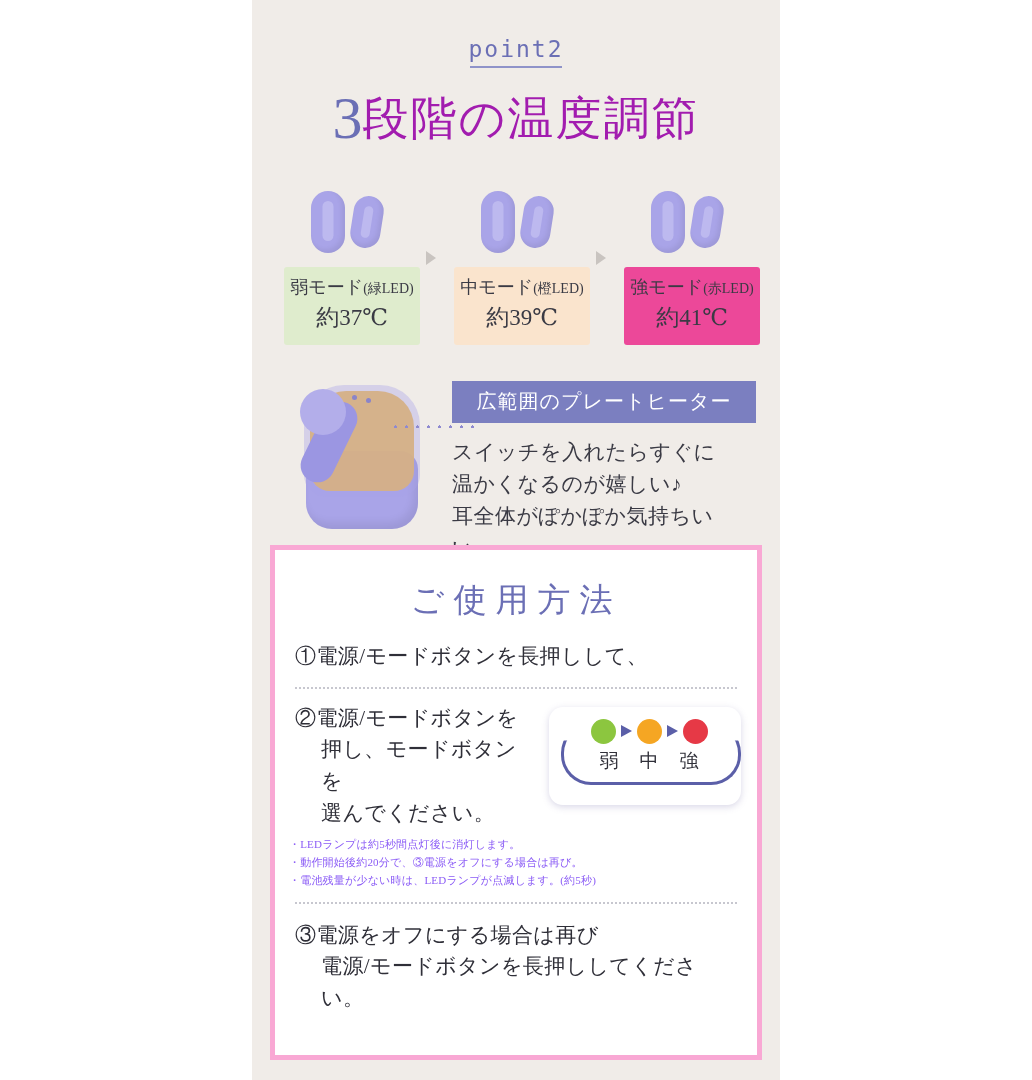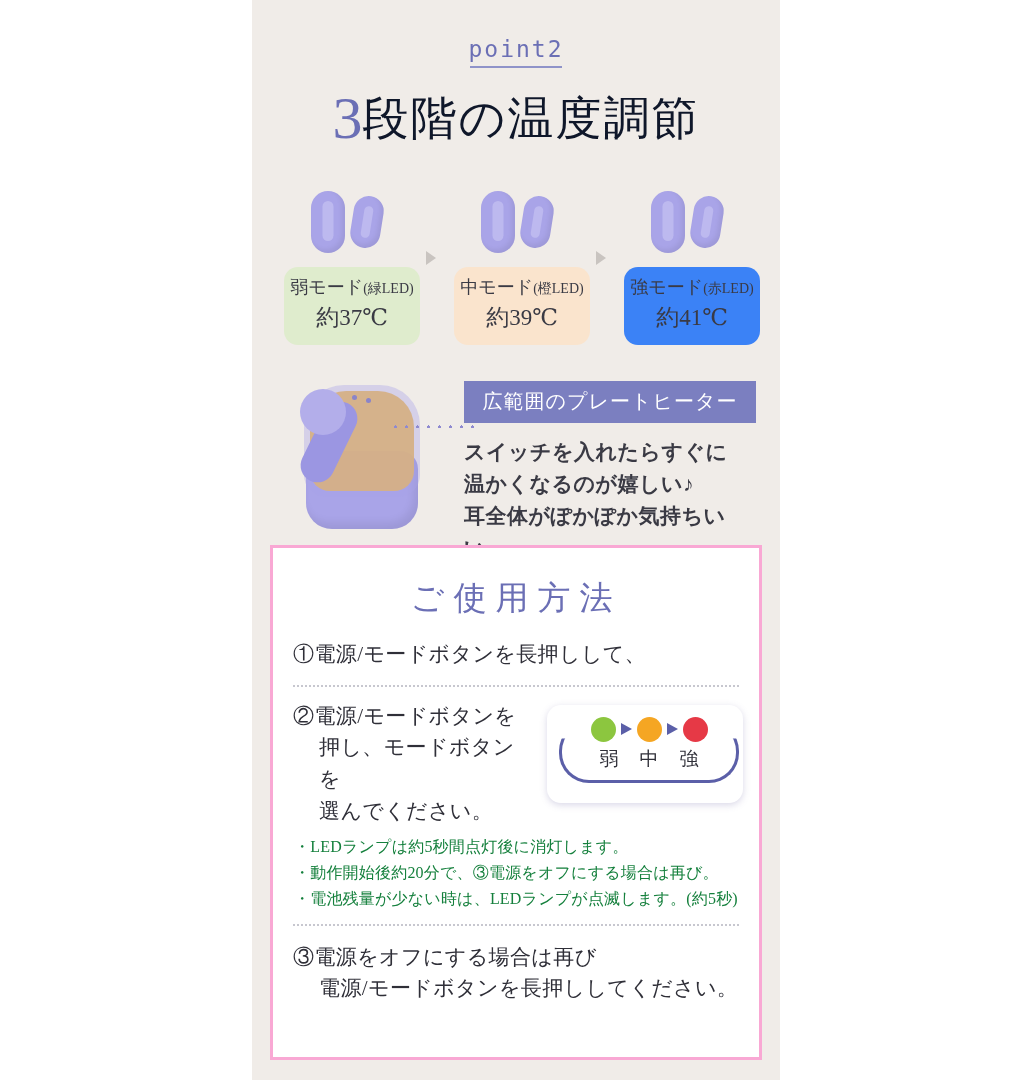--- a/index.html
+++ b/index.html
@@ -44,21 +44,21 @@
   }
   .headline .num {
     font-size: 60px;
     color: #6b6fb5;
     font-family: "Liberation Serif", serif;
     vertical-align: -4px;
     letter-spacing: 0;
   }
   .headline .txt {
     font-size: 46px;
-    color: #0f172a;
+    color: #a21caf;
     letter-spacing: 2px;
   }
 
   
   .modes {
     display: flex;
     justify-content: center;
     align-items: flex-end;
     gap: 0px;
     margin-top: 30px;
@@ -86,38 +86,38 @@
     transform: translateX(-50%);
     width: 11px; height: 40px;
     border-radius: 6px;
     background: #bdb9ef;
   }
   .bud.small .slit { height: 32px; width: 9px; }
   .bud.tilt { transform: rotate(9deg); }
   .mode-box {
     text-align: center;
     padding: 8px 2px 12px;
-    border-radius: 14px;
+    border-radius: 3px;
     margin-left: 12px;
   }
   .mode-box .m-name {
     font-size: 18px;
     color: #3a3a44;
     letter-spacing: 0px;
     white-space: nowrap;
   }
   .mode-box .m-name .sub { font-size: 14px; }
   .mode-box .m-temp {
     font-size: 23px;
     color: #3a3a44;
     margin-top: 3px;
   }
   .box-green { background: #dfeccd; }
   .box-orange { background: #fae4cd; }
-  .box-red { background: #3b82f6; }
+  .box-red { background: #ec4899; }
   .arrow-sep {
     width: 22px;
     display: flex;
     align-items: center;
     justify-content: center;
     height: 78px;
     margin-bottom: 48px;
   }
   .arrow-sep span {
     display: block;
@@ -126,21 +126,21 @@
     border-top: 7px solid transparent;
     border-bottom: 7px solid transparent;
   }
 
   
   .heater {
     position: relative;
     margin-top: 28px;
     padding: 0 24px 0 26px;
     display: flex;
-    gap: 16px;
+    gap: 4px;
   }
   .heater-img {
     width: 170px;
     height: 180px;
     position: relative;
     flex: none;
   }
   .dev-base {
     position: absolute;
     left: 28px; top: 78px;
@@ -209,36 +209,35 @@
     padding: 7px 10px 8px;
     white-space: nowrap;
     text-align: center;
   }
   .heater-body {
     font-size: 21px;
     line-height: 1.52;
     color: #3a3a44;
     margin-top: 14px;
     letter-spacing: 0.5px;
-    font-weight: bold;
   }
   .heater-note {
     font-size: 14px;
     color: #55555f;
     margin-top: 10px;
     letter-spacing: 0.3px;
   }
 
   
   .usage {
     position: absolute;
     left: 270px; top: 545px;
     width: 492px; height: 515px;
     background: #ffffff;
-    border: 3px solid #f9a8d4;
+    border: 5px solid #f9a8d4;
   }
   .usage-title {
     text-align: center;
     font-size: 33px;
     color: #6b6fb5;
     letter-spacing: 9px;
     padding: 28px 0 10px;
   }
   .step {
     padding: 8px 18px 6px 20px;
@@ -291,24 +290,24 @@
   .loop {
     position: absolute;
     left: 12px; top: 16px;
     width: 180px; height: 62px;
     border: 3px solid #5b5fa8;
     border-radius: 30px;
     border-top-color: transparent;
     clip-path: inset(18px 0 -6px 0);
   }
   .notes {
-    padding: 6px 18px 4px 21px;
-    font-size: 16px;
+    padding: 6px 18px 4px 14px;
+    font-size: 11px;
     line-height: 1.62;
-    color: #15803d;
+    color: #8b5cf6;
     letter-spacing: 0.2px;
   }
 </style>
 </head>
 <body>
 
 <div class="page">
   <div class="sheet">
 
     <div class="point-label">

